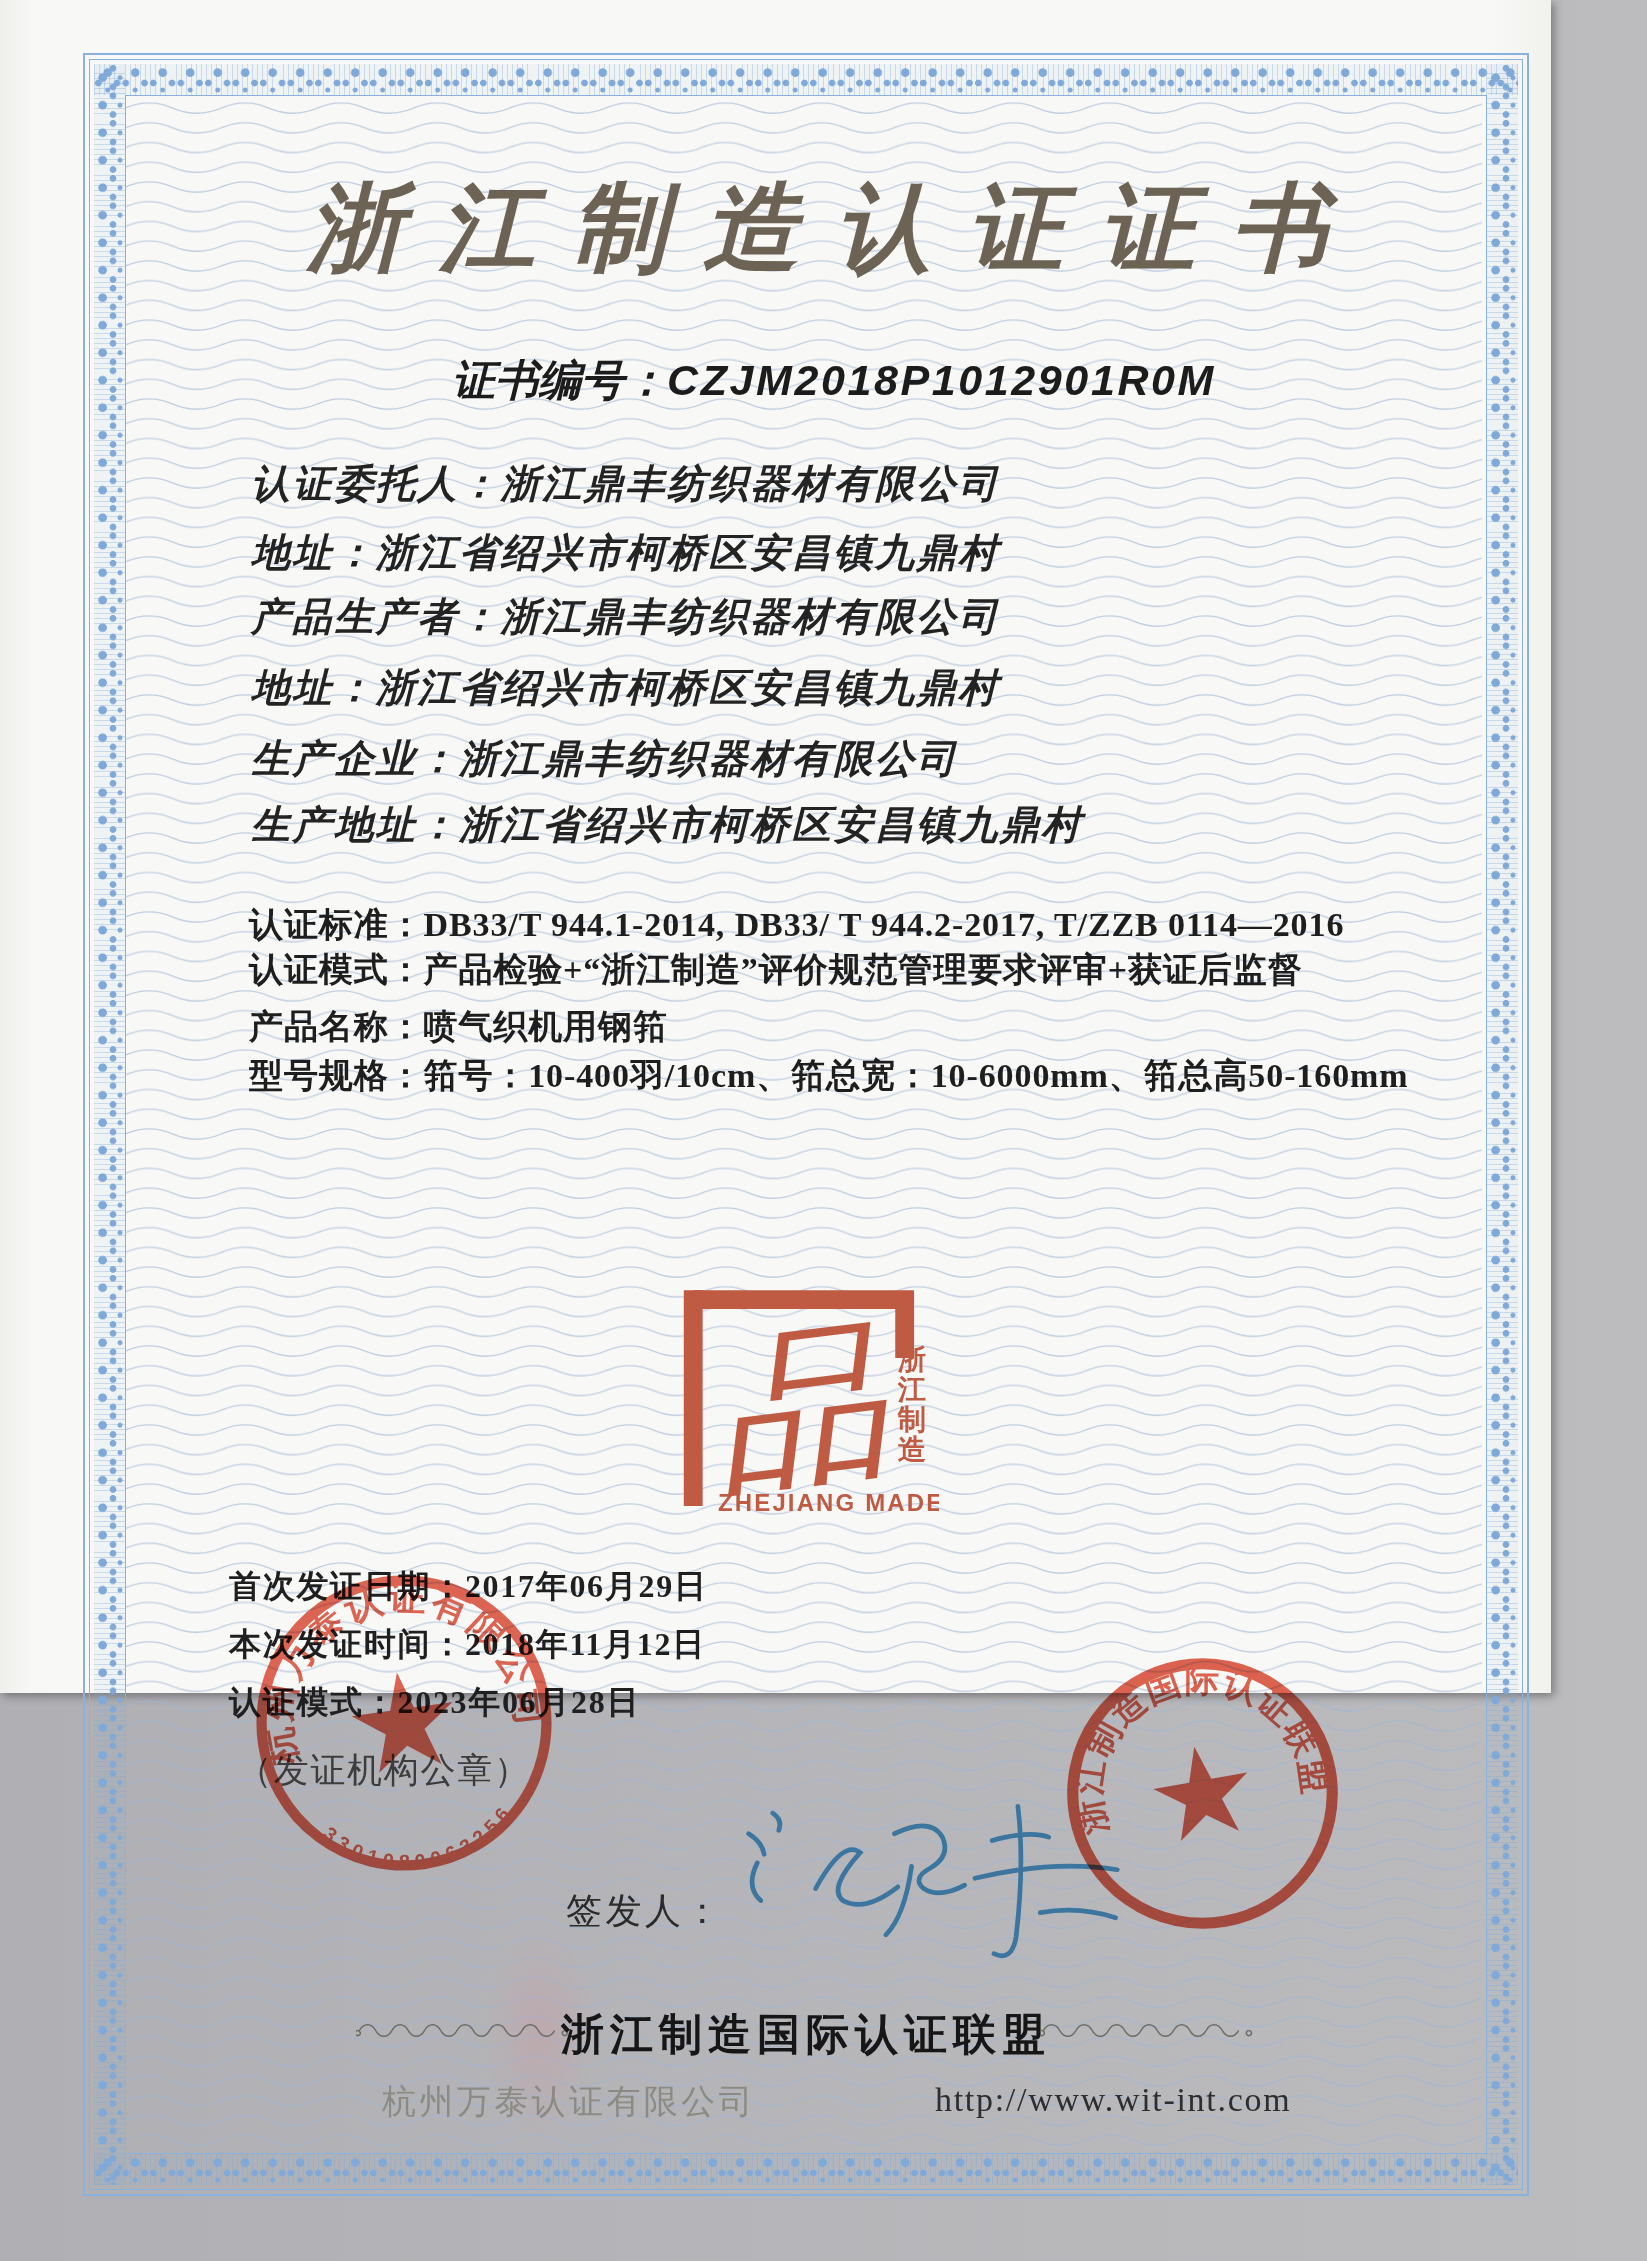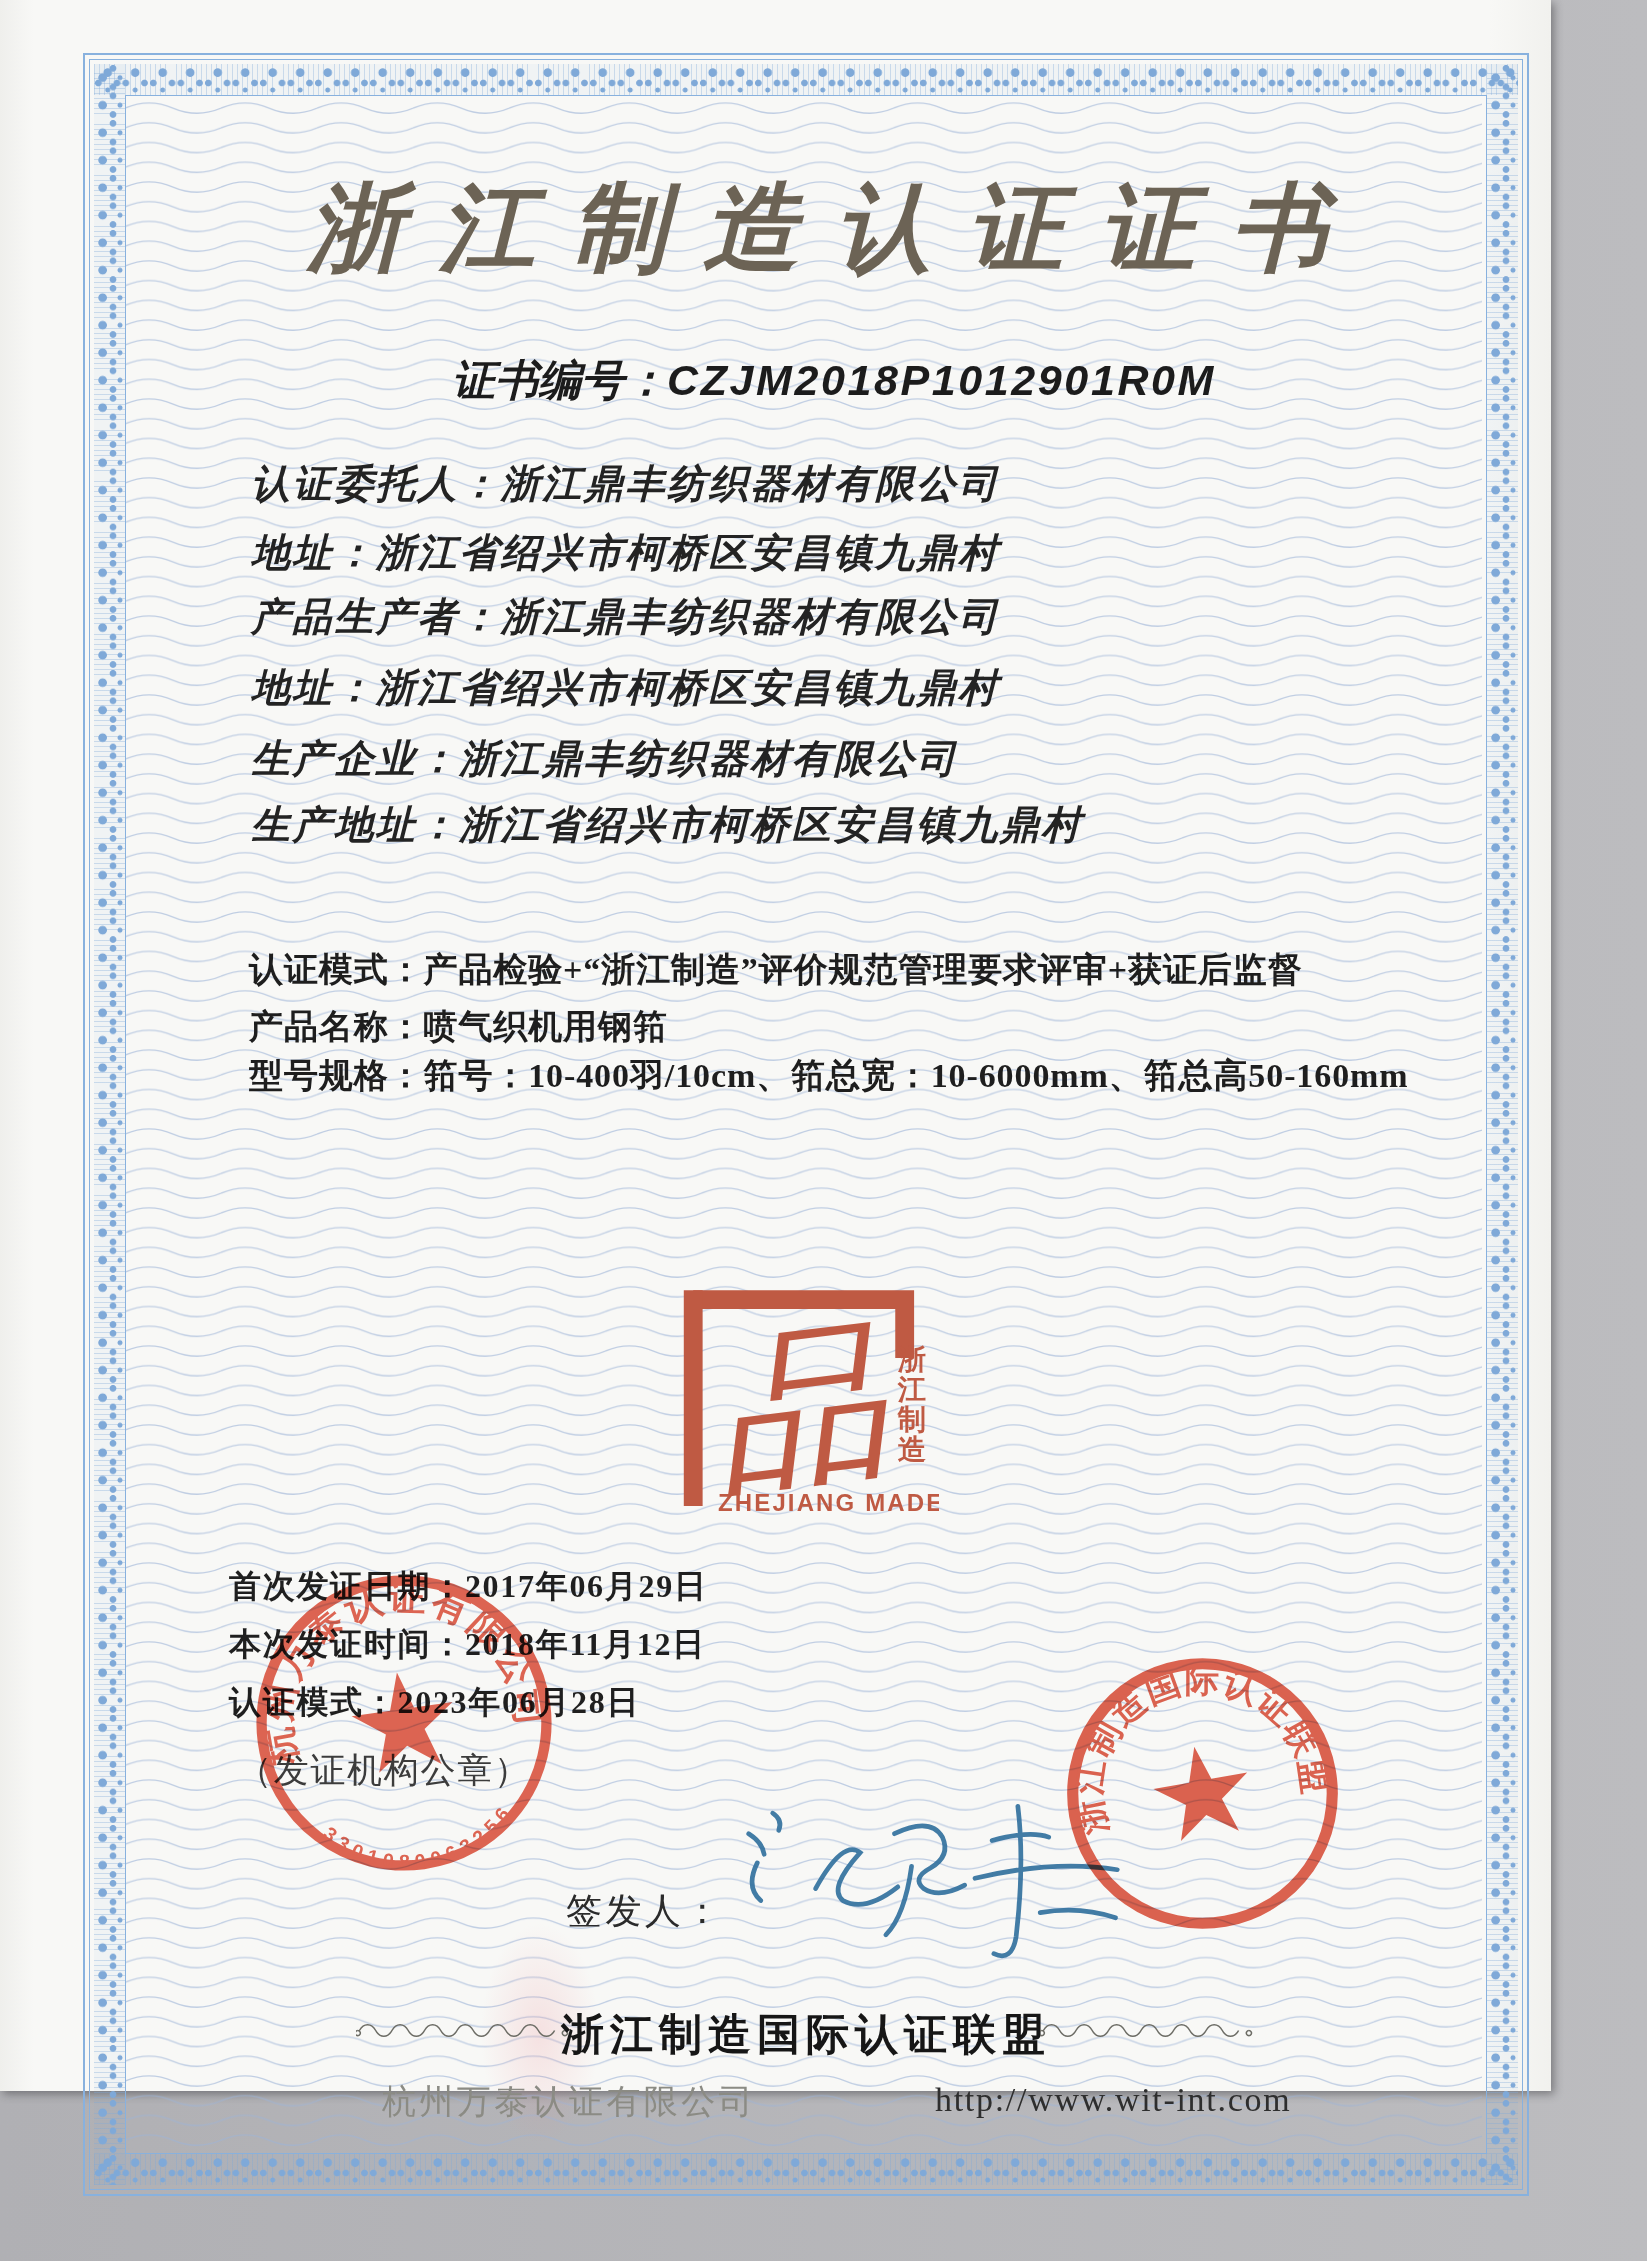--- a/index.html
+++ b/index.html
@@ -1,18 +1,18 @@
 <!DOCTYPE html>
 <html style="font-size:13.7px"><head>
 <meta charset="utf-8">
 <style>
   html,body{margin:0;padding:0;}
   body{background:#b4b4b7;font-family:"Liberation Sans",sans-serif;}
   .stage{position:relative;width:1647px;height:2261px;background:linear-gradient(90deg,#b0b0b4,#bcbcbf);overflow:hidden;}
-  .paper{position:absolute;left:0;top:0;width:1551px;height:2091px;
+  .paper{position:absolute;left:0;top:0;width:1551px;height:1693px;
     background:linear-gradient(90deg,#efefec 0,#f8f8f6 34px,#f8f8f6 96%,#f1f1ee 100%);
     box-shadow:3.4px 3.4px 8.6px rgba(40,40,45,.45);}
   
   .bframe{position:absolute;left:83px;top:53px;width:1446px;height:2143px;border:2.6px solid #88b1de;box-sizing:border-box;}
   .bline2{position:absolute;inset:4.3px;border:0.9px solid #88b1de;}
   .bline3{position:absolute;inset:40px;border:0.9px solid #88b1de;}
   .band{position:absolute;background-color:rgba(127,169,216,.06);}
   .band-top,.band-bottom{left:8.6px;right:8.6px;height:31px;
     background-image:
       radial-gradient(circle at 13.7px 8.6px,#7fa9d8 0 3.9px,rgba(127,169,216,0) 4.7px),
@@ -86,20 +86,21 @@
       <span>证书编号：</span><span class="lat">CZJM2018P1012901R0M</span>
     </div>
 
     <div class="row cjk-sans" style="top:457px"><span>认证委托人：</span><span>浙江鼎丰纺织器材有限公司</span></div>
     <div class="row cjk-sans" style="top:526px"><span>地址：</span><span>浙江省绍兴市柯桥区安昌镇九鼎村</span></div>
     <div class="row cjk-sans" style="top:590px"><span>产品生产者：</span><span>浙江鼎丰纺织器材有限公司</span></div>
     <div class="row cjk-sans" style="top:661px"><span>地址：</span><span>浙江省绍兴市柯桥区安昌镇九鼎村</span></div>
     <div class="row cjk-sans" style="top:732px"><span>生产企业：</span><span>浙江鼎丰纺织器材有限公司</span></div>
     <div class="row cjk-sans" style="top:798px"><span>生产地址：</span><span>浙江省绍兴市柯桥区安昌镇九鼎村</span></div>
 
+    <div class="spec cjk-serif" style="top:902px"><span>认证标准：</span><span>DB33/T 944.1-2014, DB33/ T 944.2-2017, T/ZZB 0114—2016</span></div>
     <div class="spec cjk-serif" style="top:1004px"><span>产品名称：</span><span>喷气织机用钢筘</span></div>
     <div class="spec cjk-serif" style="top:947px"><span>认证模式：</span><span>产品检验+“浙江制造”评价规范管理要求评审+获证后监督</span></div>
     <div class="spec cjk-serif" style="top:1053px"><span>型号规格：</span><span>筘号：10-400羽/10cm、筘总宽：10-6000mm、筘总高50-160mm</span></div>
 
 
     <svg class="logo" style="position:absolute;left:682px;top:1280px" width="257" height="244" xmlns="http://www.w3.org/2000/svg" viewBox="0 0 300 285">
       <g fill="none" stroke="#bf5a43">
         <path d="M13 23 H260 V91" stroke-width="22"></path>
         <path d="M13 12 V264" stroke-width="22"></path>
       </g>

